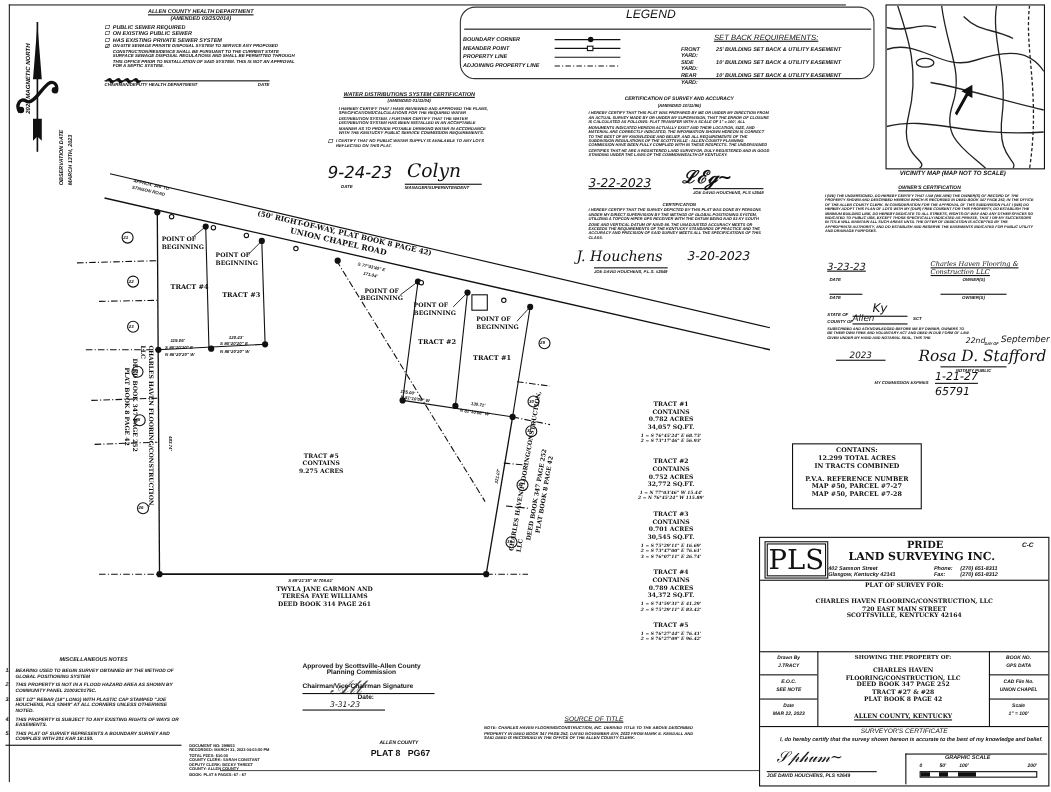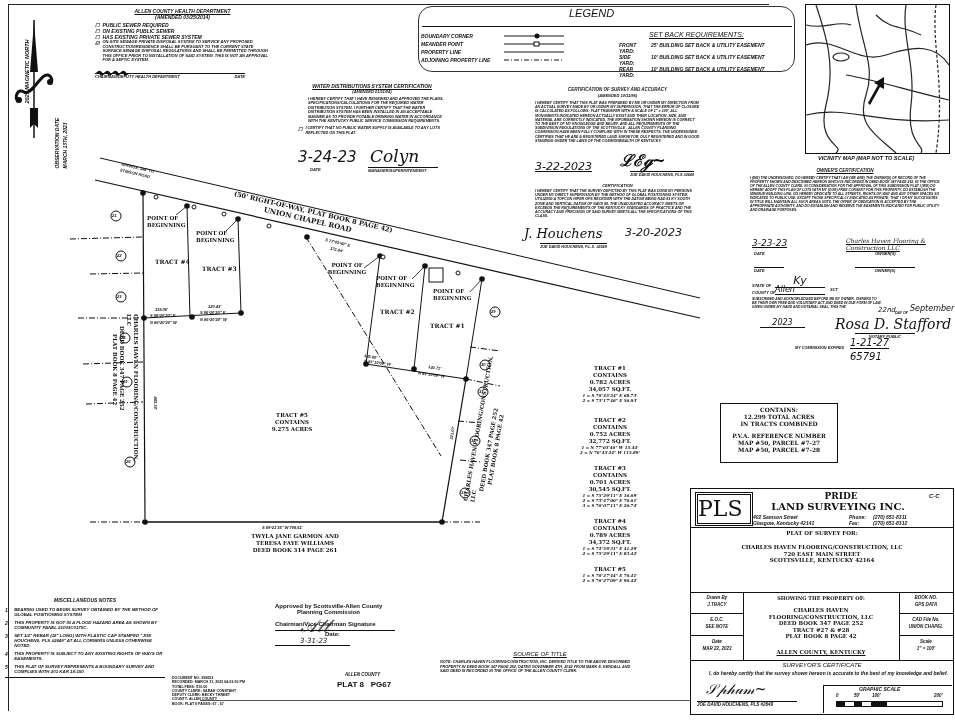--- a/index.html
+++ b/index.html
@@ -114,21 +114,21 @@
 
 <div class="abs" style="left:298px;top:83px;width:148px;">
   <div class="tiny center" style="text-decoration:underline;">WATER DISTRIBUTIONS SYSTEM CERTIFICATION</div>
   <div class="tiny center" style="font-size:4px;">(AMENDED 01/11/04)</div>
   <div class="tiny" style="font-size:3.8px;line-height:4.4px;margin-top:2px;padding-left:10px;">I HEREBY CERTIFY THAT I HAVE REVIEWED AND APPROVED THE PLANS, SPECIFICATIONS/CALCULATIONS FOR THE REQUIRED WATER DISTRIBUTION SYSTEM. I FURTHER CERTIFY THAT THE WATER DISTRIBUTION SYSTEM HAS BEEN INSTALLED IN AN ACCEPTABLE MANNER AS TO PROVIDE POTABLE DRINKING WATER IN ACCORDANCE WITH THE KENTUCKY PUBLIC SERVICE COMMISSION REQUIREMENTS.</div>
   <div style="display:flex;gap:3px;margin-top:3px;">
       <span class="tiny">☐</span>
       <span class="tiny" style="font-size:3.8px;line-height:4.4px;">I CERTIFY THAT NO PUBLIC WATER SUPPLY IS AVAILABLE TO ANY LOTS REFLECTED ON THIS PLAT.</span>
     </div>
 </div>
-<div class="abs handwrite" style="left:298px;top:148px;font-size:15px;">3-24-23</div>
+<div class="abs handwrite" style="left:298px;top:148px;font-size:15px;">9-24-23</div>
 <div class="abs tiny" style="left:310px;top:167px;font-size:4px;">DATE</div>
 <div class="abs sig" style="left:370px;top:146px;font-size:17px;">Colyn</div>
 <div class="abs tiny" style="left:368px;top:167px;font-size:4px;border-top:1px solid #111;width:70px;">MANAGER/SUPERINTENDENT</div>
 
 <div class="abs" style="left:535px;top:87px;width:165px;">
   <div class="tiny center" style="font-size:4.5px;">CERTIFICATION OF SURVEY AND ACCURACY</div>
   <div class="tiny center" style="font-size:4px;">(AMENDED 10/11/96)</div>
   <div class="tiny" style="font-size:3.6px;line-height:4.2px;margin-top:2px;">I HEREBY CERTIFY THAT THIS PLAT WAS PREPARED BY ME OR UNDER MY DIRECTION FROM AN ACTUAL SURVEY MADE BY OR UNDER MY SUPERVISION, THAT THE ERROR OF CLOSURE IS CALCULATED AS FOLLOWS: FLAT TRANSFER WITH A SCALE OF 1" = 100', ALL MONUMENTS INDICATED HEREON ACTUALLY EXIST AND THEIR LOCATION, SIZE, AND MATERIAL ARE CORRECTLY INDICATED, THE INFORMATION SHOWN HEREON IS CORRECT TO THE BEST OF MY KNOWLEDGE AND BELIEF, AND ALL REQUIREMENTS OF THE SUBDIVISION REGULATIONS OF THE SCOTTSVILLE - ALLEN COUNTY PLANNING COMMISSION HAVE BEEN FULLY COMPLIED WITH IN THESE RESPECTS. THE UNDERSIGNED CERTIFIES THAT HE ARE A REGISTERED LAND SURVEYOR, DULY REGISTERED AND IN GOOD STANDING UNDER THE LAWS OF THE COMMONWEALTH OF KENTUCKY.</div>
 </div>
 <div class="abs handwrite" style="left:535px;top:160px;font-size:11px;text-decoration:underline;">3-22-2023</div>
@@ -350,21 +350,21 @@
 <div class="abs border serif center" style="left:720px;top:403px;width:116px;height:58px;font-size:5.8px;font-weight:bold;line-height:7px;border-width:1.5px;">
   <div style="margin-top:3px;">CONTAINS:</div>
   <div>12.299 TOTAL ACRES</div>
   <div style="margin-bottom:5px;">IN TRACTS COMBINED</div>
   <div>P.V.A. REFERENCE NUMBER</div>
   <div>MAP #50, PARCEL #7-27</div>
   <div>MAP #50, PARCEL #7-28</div>
 </div>
 
 <div class="abs" style="left:690px;top:488px;width:262px;height:225px;border:1.5px solid #111;">
-  <div class="abs serif" style="left:4px;top:3px;width:52px;height:28px;border:3px double #111;font-size:22px;line-height:28px;">PLS</div>
+  <div class="abs serif" style="left:4px;top:3px;width:52px;height:28px;border:3px double #111;font-size:25px;text-align:center;line-height:28px;">PLS</div>
   <div class="abs serif center" style="left:80px;top:2px;width:140px;font-size:9px;font-weight:bold;">PRIDE</div>
   <div class="abs serif center" style="left:62px;top:12px;width:170px;font-size:10px;font-weight:bold;">LAND SURVEYING INC.</div>
   <div class="abs tiny" style="left:238px;top:4px;font-size:6px;">C-C</div>
   <div class="abs tiny" style="left:62px;top:25px;font-size:5px;text-transform:none;">402 Samson Street</div>
   <div class="abs tiny" style="left:62px;top:31px;font-size:5px;text-transform:none;">Glasgow, Kentucky  42141</div>
   <div class="abs tiny" style="left:158px;top:25px;font-size:5px;text-transform:none;">Phone:</div>
   <div class="abs tiny" style="left:182px;top:25px;font-size:5px;">(270) 651-8311</div>
   <div class="abs tiny" style="left:158px;top:31px;font-size:5px;text-transform:none;">Fax:</div>
   <div class="abs tiny" style="left:182px;top:31px;font-size:5px;">(270) 651-8312</div>
   <div class="abs" style="left:0;top:38px;width:262px;border-top:1px solid #111;"></div>

